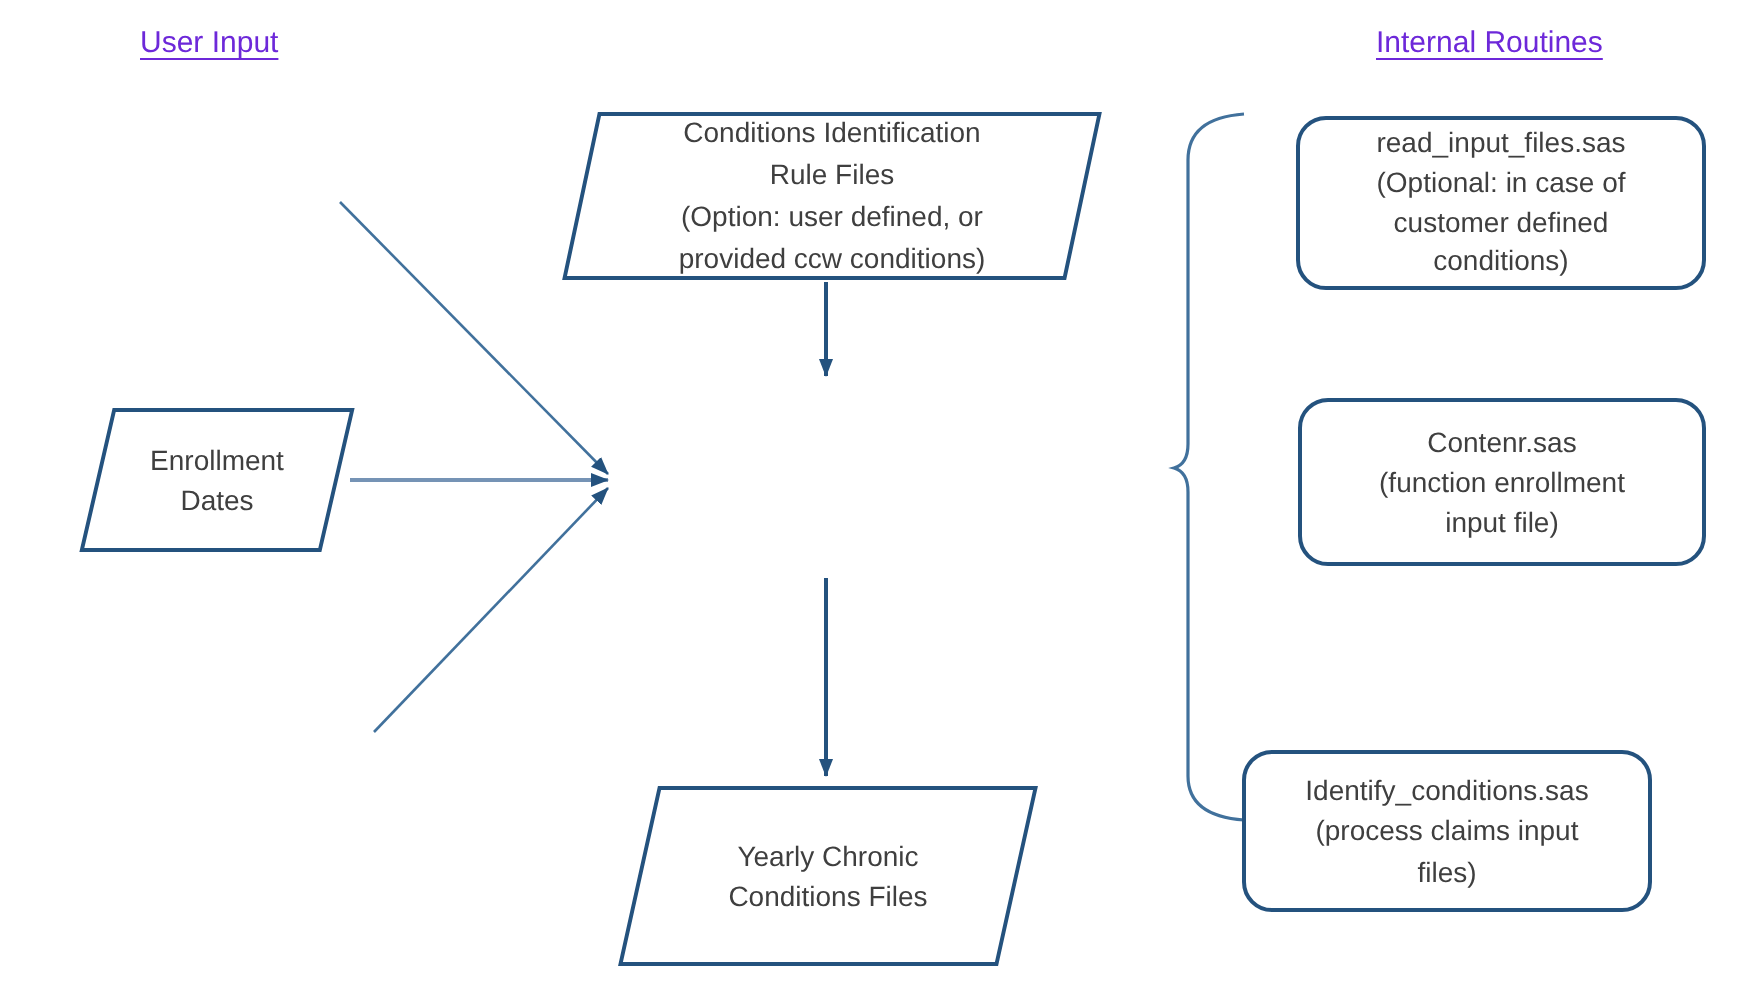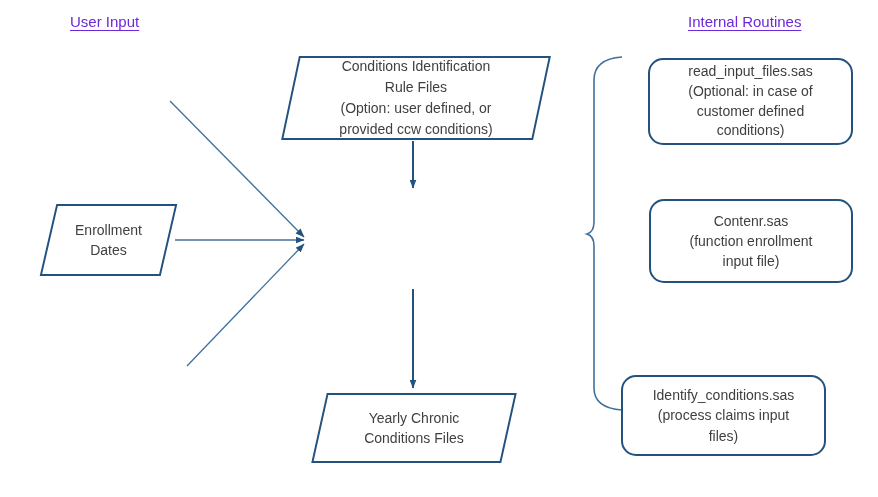--- a/index.html
+++ b/index.html
@@ -114,21 +114,21 @@
 
   <div class="shape" style="left:280px; top:56px; width:272px; height:84px;">
     <div class="pgram-border" style="left:10px; right:10px; transform:skewX(-12deg);"></div>
     <div class="shape-label" style="line-height:1.5;">Conditions Identification
 Rule Files
 (Option: user defined, or
 provided ccw conditions)</div>
   </div>
 
 
-  <div class="shape" style="left:308px; top:393px; width:212px; height:70px;">
+  <div class="shape" style="left:308px; top:393px; width:212px; height:90px;">
     <div class="pgram-border" style="left:11px; right:11px; transform:skewX(-12.5deg);"></div>
     <div class="shape-label">Yearly Chronic
 Conditions Files</div>
   </div>
 
   <div class="shape" style="left:648px; top:58px; width:205px; height:87px;">
     <div class="rounded-routine"></div>
     <div class="shape-label" style="line-height:1.4;border-radius:18px;">read_input_files.sas
 (Optional: in case of
 customer defined

